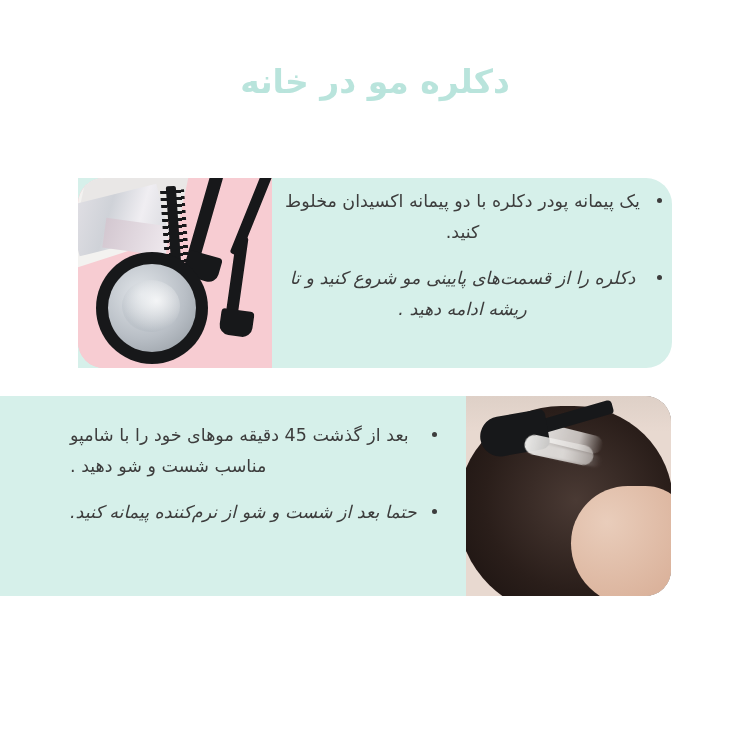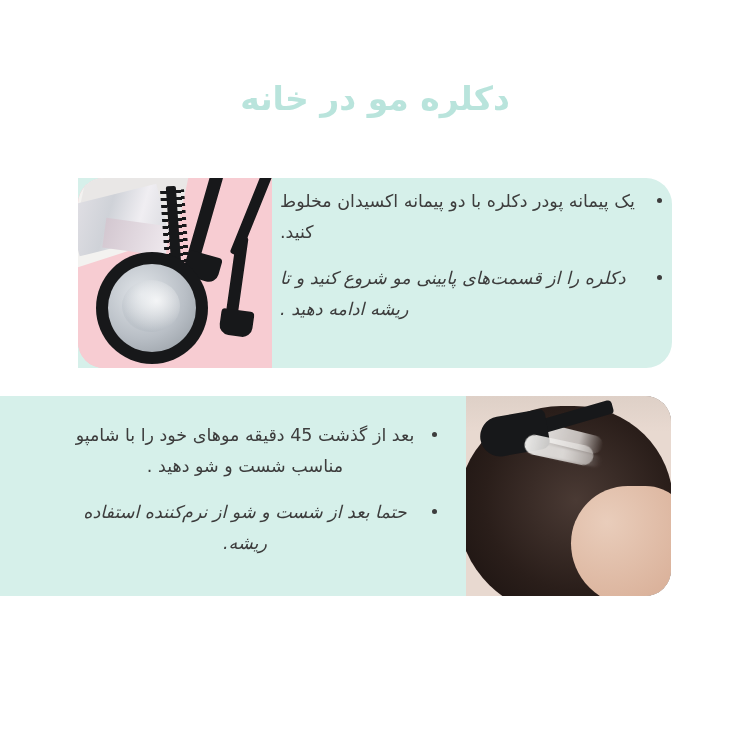--- a/index.html
+++ b/index.html
@@ -19,21 +19,20 @@
   .title {
     position: absolute;
     top: 62px;
     left: 0; right: 0;
     text-align: center;
     color: #b9e4dc;
     font-size: 33px;
     font-weight: bold;
     direction: rtl;
     letter-spacing: 0px;
-    margin-top: 17px;
   }
 
   
   .block1 {
     position: absolute;
     top: 178px;
     left: 78px;
     width: 594px;
     height: 190px;
     background: #d6f0ea;
@@ -48,21 +47,21 @@
     border-radius: 26px 0 0 26px;
     overflow: hidden;
     background: #f6c6cd;
   }
   .block1-text {
     position: absolute;
     top: 186px;
     left: 280px;
     width: 385px;
     direction: rtl;
-    text-align: left;
+    text-align: center;
     color: #3d3d3d;
     font-size: 17.5px;
     line-height: 1.75;
   }
 
   
   .block2 {
     position: absolute;
     top: 396px;
     left: 0px;
@@ -80,21 +79,21 @@
     border-radius: 0 26px 26px 0;
     overflow: hidden;
     background: #2a1f1c;
   }
   .block2-text {
     position: absolute;
     top: 420px;
     left: 70px;
     width: 370px;
     direction: rtl;
-    text-align: center;
+    text-align: left;
     color: #3d3d3d;
     font-size: 17.5px;
     line-height: 1.75;
   }
 
   ul.bullets { list-style: none; }
   ul.bullets li {
     position: relative;
     padding-right: 20px;
     margin-bottom: 16px;
@@ -308,17 +307,17 @@
     <div class="p2-part2"></div>
     <div class="p2-skin"></div>
     <div class="p2-brush-handle"></div>
     <div class="p2-brush-head"></div>
     <div class="p2-dye"></div>
   </div>
 
   <div class="block2-text">
     <ul class="bullets">
       <li>بعد از گذشت 45 دقیقه موهای خود را با شامپو مناسب شست و شو دهید .</li>
-      <li>حتما بعد از شست و شو از نرم‌کننده استفاده ریشه.</li>
+      <li>حتما بعد از شست و شو از نرم‌کننده پیمانه کنید.</li>
     </ul>
   </div>
 
 </div>
 
 </body></html>

